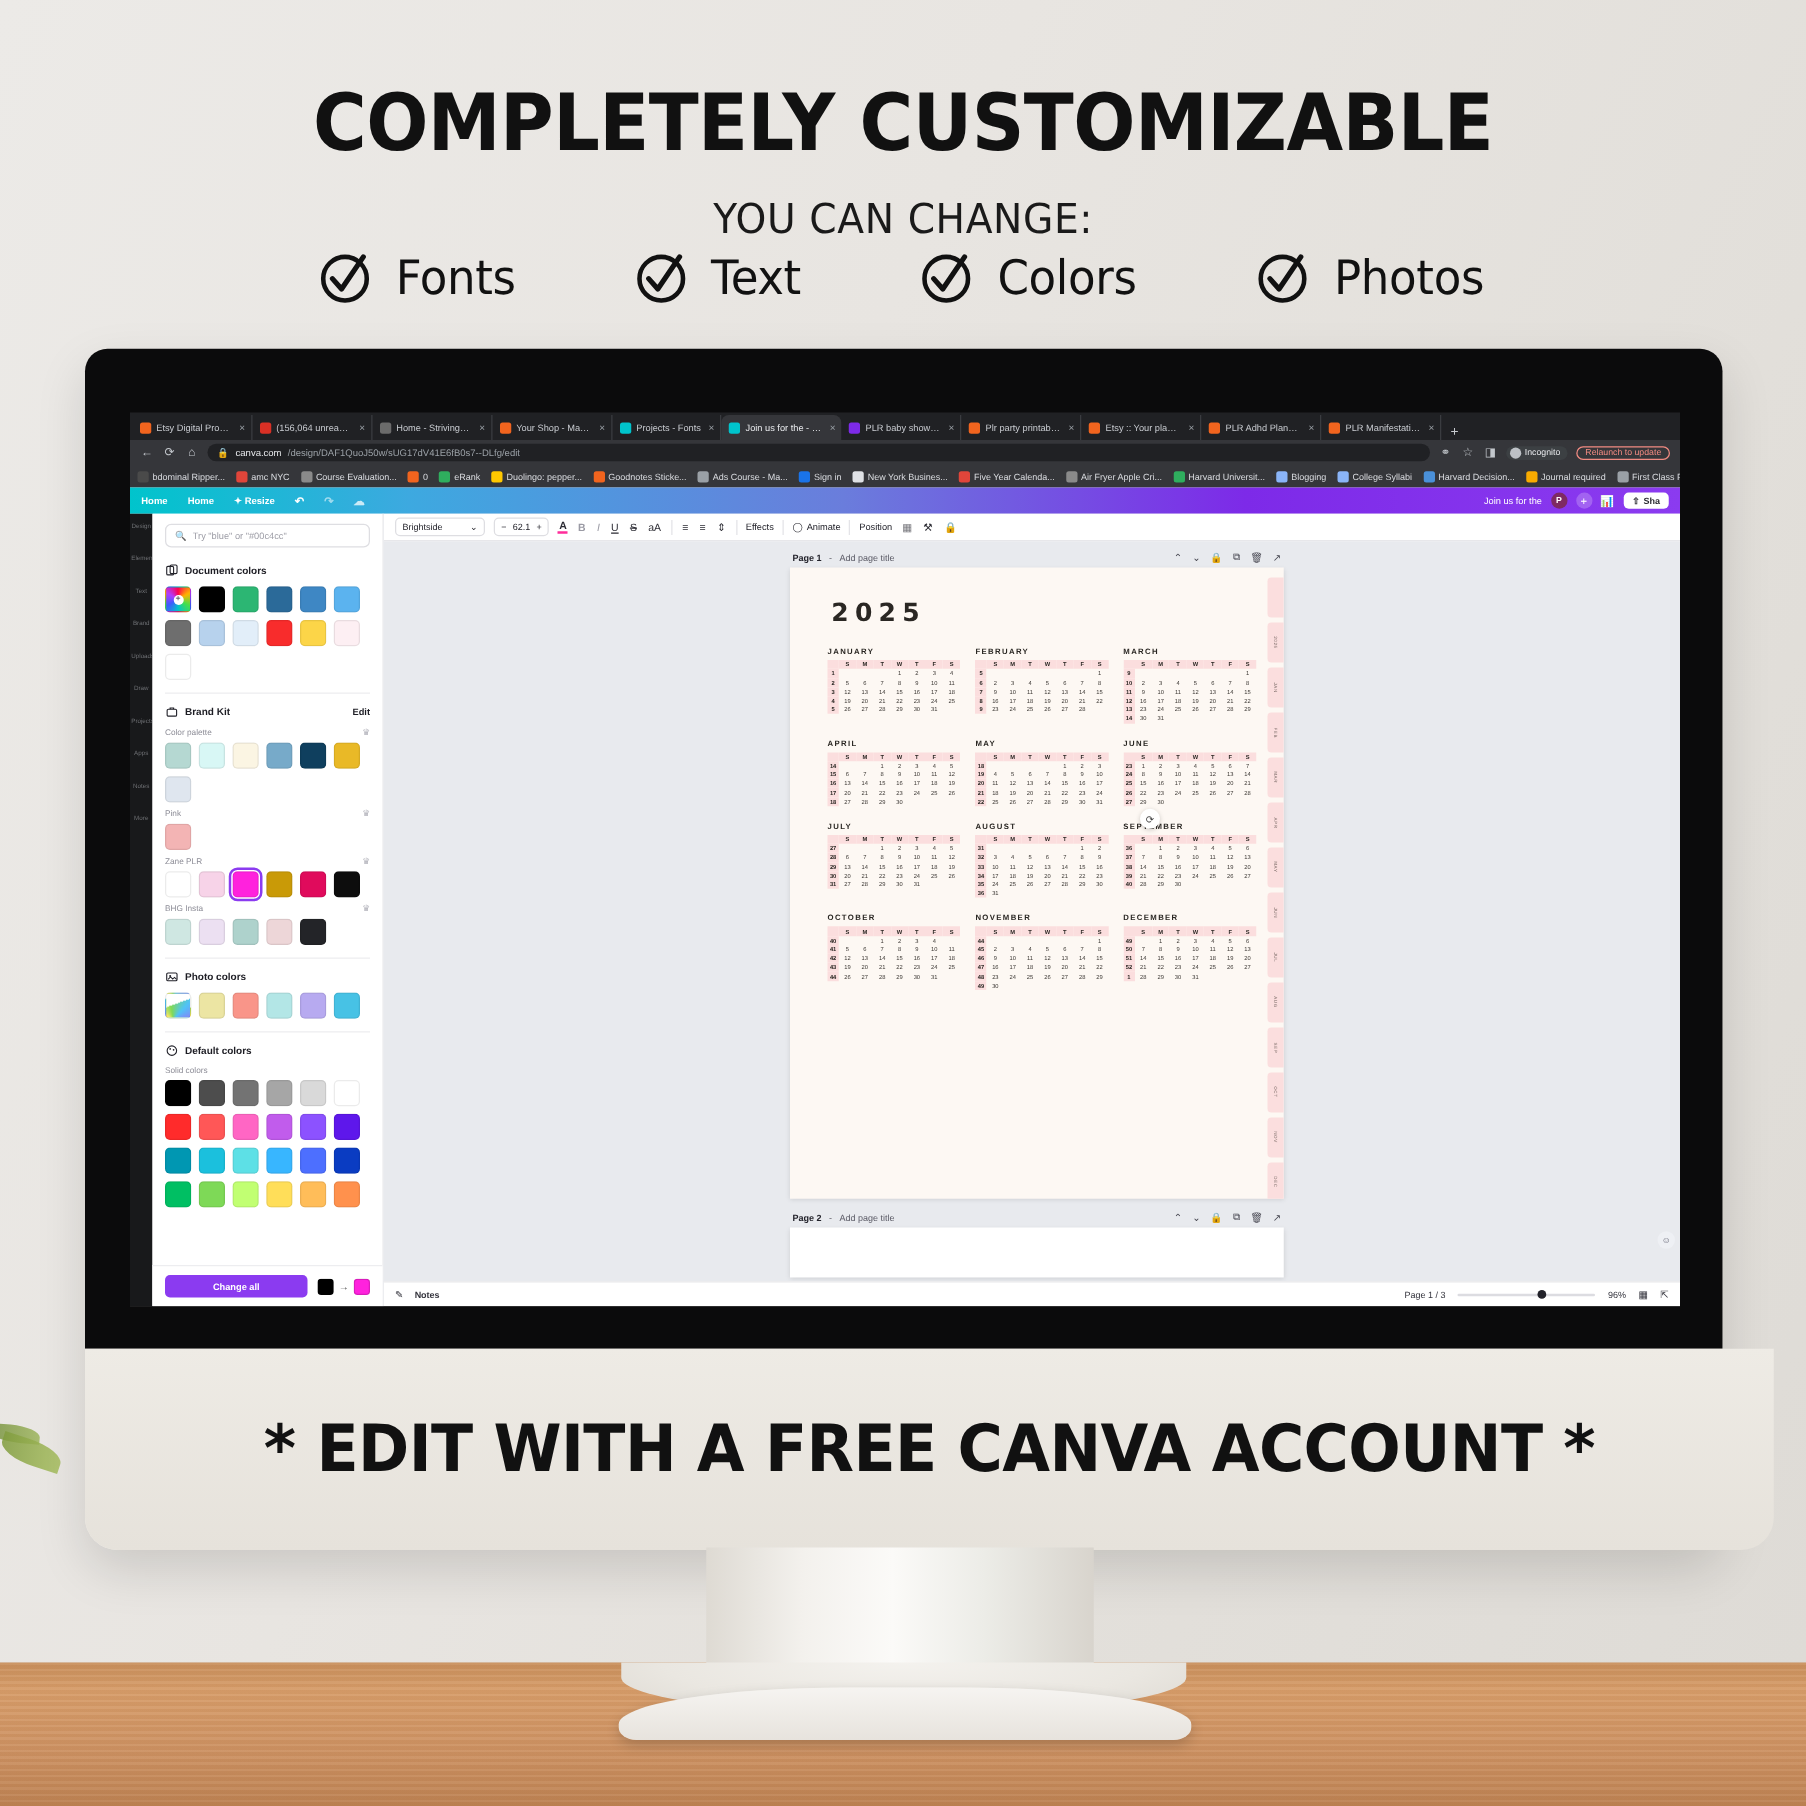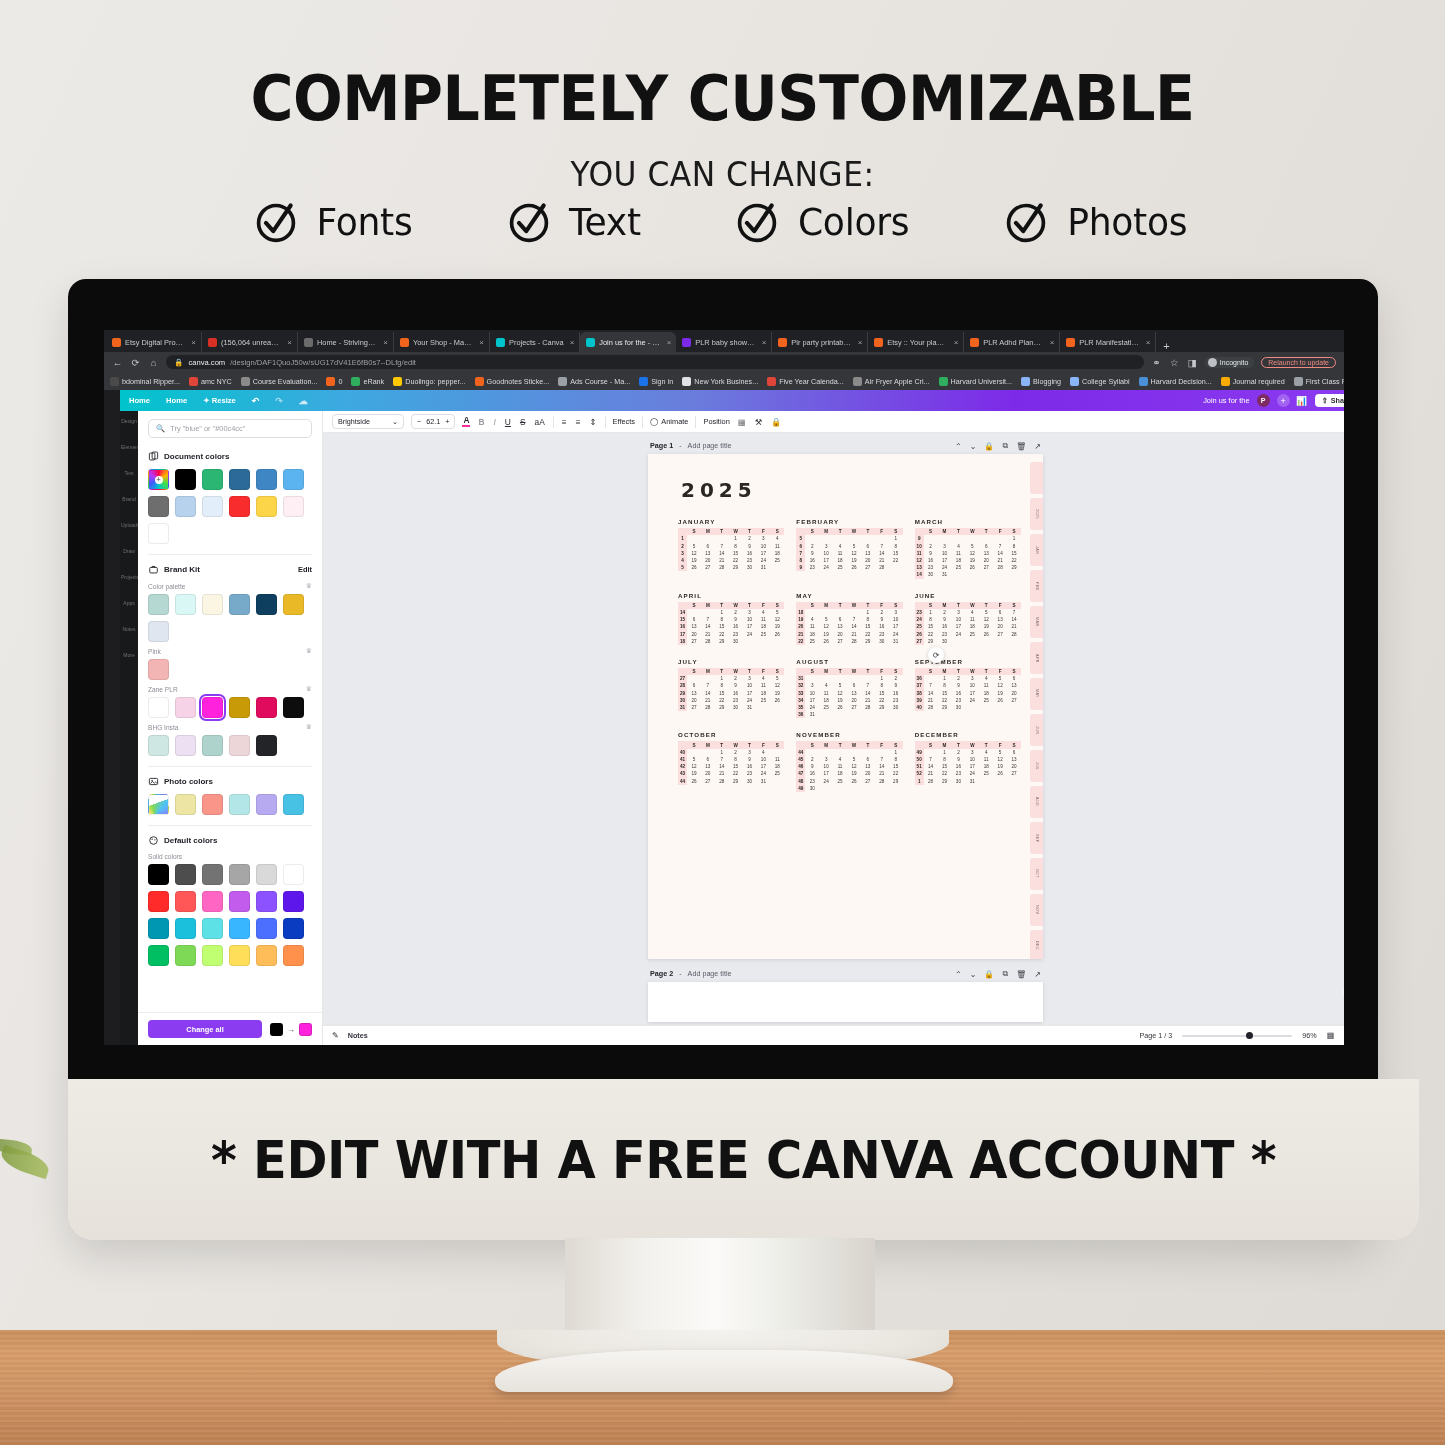--- a/index.html
+++ b/index.html
@@ -83,21 +83,21 @@
   .incog { background:#3c4043; border-radius:9px; padding:1px 6px 1px 3px; display:flex;
            align-items:center; gap:3px; font-size:7px; color:#e8eaed;}
   .incog .face{width:9px;height:9px;border-radius:50%;background:#bdc1c6;display:inline-block;}
   .relaunch{border:1px solid #f28b82;color:#f28b82;border-radius:9px;padding:1px 6px;font-size:7px;white-space:nowrap;}
   #bookmarks{height:18px;background:#35363a;display:flex;align-items:center;gap:9px;padding:0 6px;
              font-size:7.2px;color:#dadce0;overflow:hidden;}
   .bm{display:flex;align-items:center;gap:3px;white-space:nowrap;flex:0 0 auto;}
   .bm .ico{width:9px;height:9px;border-radius:2px;flex:0 0 9px;}
 
   
-  #canva { position:absolute; left:16px; top:60px; width:1240px; height:655px; background:#fff; }
+  #canva { position:absolute; left:0; top:60px; width:1240px; height:655px; background:#fff; }
   #canvaHeader { height:21px; background:linear-gradient(to right,#00c4cc 0%, #3da9e0 18%, #6a7ddc 46%, #7d2ae8 72%, #8b3bf0 100%);
                  display:flex; align-items:center; gap:16px; padding:0 9px; color:#fff; font-size:7.6px; font-weight:600;}
   .chSpacer{flex:1;}
   .chRight{display:flex;align-items:center;gap:7px;font-size:7.4px;font-weight:400;}
   .avatar{width:13px;height:13px;border-radius:50%;background:#7e2a63;color:#fff;font-size:7px;
           display:flex;align-items:center;justify-content:center;font-weight:700;}
   .plus{width:13px;height:13px;border-radius:50%;background:rgba(255,255,255,.22);
         display:flex;align-items:center;justify-content:center;font-size:9px;}
   .shareBtn{background:#fff;color:#2d2d34;border-radius:4px;padding:2px 7px;font-weight:600;
             display:flex;align-items:center;gap:3px;font-size:7.2px;}
@@ -140,21 +140,21 @@
   .fontSel{width:72px;height:15px;border:1px solid #dedee2;border-radius:4px;display:flex;
            align-items:center;justify-content:space-between;padding:0 5px;font-size:7.2px;}
   .sizeBox{height:15px;border:1px solid #dedee2;border-radius:4px;display:flex;align-items:center;
            gap:5px;padding:0 5px;font-size:7.2px;}
   .tdiv{width:1px;height:12px;background:#e4e4e8;}
   .tb{font-size:8.4px;padding:0 1px;color:#2b2b33;}
   .tbA{font-weight:700;border-bottom:2px solid #ff2d9b;line-height:9px;}
   .tbtn{display:flex;align-items:center;gap:3px;font-size:7.4px;}
 
   #pageArea{position:absolute;left:0;top:22px;right:0;bottom:20px;overflow:hidden;}
-  .pageHdr{display:flex;align-items:flex-start;gap:6px;font-size:7.2px;color:#5b5b66;padding:3px 2px;}
+  .pageHdr{display:flex;align-items:center;gap:6px;font-size:7.2px;color:#5b5b66;padding:3px 2px;}
   .pageHdr b{color:#22222a;}
   .pageHdr .icons{margin-left:auto;display:flex;align-items:center;gap:8px;color:#44444e;font-size:8px;}
   #page1wrap{position:absolute;left:325px;top:5px;width:395px;}
   #page1{height:505px;background:#fdf8f3;position:relative;overflow:hidden;box-shadow:0 1px 4px rgba(0,0,0,.12);}
   #page2wrap{position:absolute;left:325px;top:533px;width:395px;}
   #page2{height:40px;background:#fff;box-shadow:0 1px 4px rgba(0,0,0,.12);}
 
   .yearTitle{position:absolute;left:33px;top:24px;font-size:20px;font-weight:700;color:#2a2723;
              letter-spacing:5px;font-family:"DejaVu Sans",sans-serif;}
   .calGrid{position:absolute;left:30px;top:64px;right:22px;display:grid;
@@ -254,21 +254,21 @@
           <span class="ttl">Home - Striving Potato</span>
           <span class="x">×</span>
         </div>
         <div class="tab">
           <i class="fav" style="background:#f1641e"></i>
           <span class="ttl">Your Shop - Manage Listing</span>
           <span class="x">×</span>
         </div>
         <div class="tab">
           <i class="fav" style="background:#00c4cc"></i>
-          <span class="ttl">Projects - Canva</span>
+          <span class="ttl">Projects - Fonts</span>
           <span class="x">×</span>
         </div>
         <div class="tab active">
           <i class="fav" style="background:#00c4cc"></i>
           <span class="ttl">Join us for the - 8.5 × 11in</span>
           <span class="x">×</span>
         </div>
         <div class="tab">
           <i class="fav" style="background:#7d2ae8"></i>
           <span class="ttl">PLR baby shower games - 2</span>

